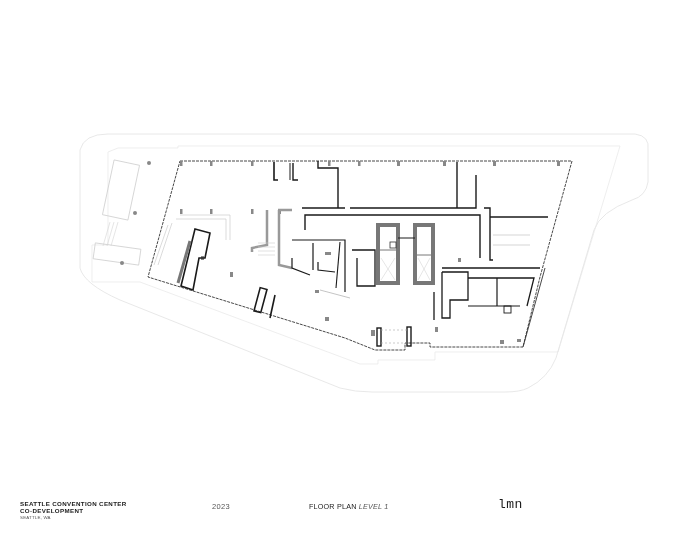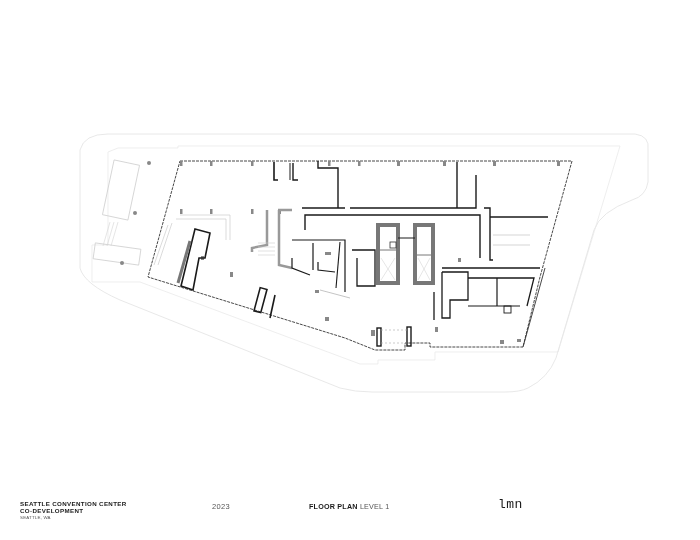--- a/index.html
+++ b/index.html
@@ -3,22 +3,22 @@
   <meta charset="utf-8">
   <style>
     html, body { margin: 0; padding: 0; background: #ffffff; }
     body { width: 700px; height: 540px; position: relative; overflow: hidden; font-family: "Liberation Sans", sans-serif; color: #1a1a1a; }
     #plan { position: absolute; left: 0; top: 0; width: 700px; height: 540px; }
     .footer { position: absolute; left: 0; top: 0; width: 700px; height: 484px; pointer-events: none; }
     .proj-title { position: absolute; left: 20px; top: 501px; font-size: 6.2px; font-weight: 700; letter-spacing: 0.35px; line-height: 6.6px; color: #1a1a1a; }
     .proj-sub { position: absolute; left: 20px; top: 515px; font-size: 4.4px; letter-spacing: 0.2px; color: #555; }
     .year { position: absolute; left: 212px; top: 502px; font-size: 7.5px; color: #555; letter-spacing: 0.3px; }
     .sheet { position: absolute; left: 309px; top: 502px; font-size: 7.2px; letter-spacing: 0.2px; }
-    .sheet .b { font-weight: 700; color: #1a1a1a; }
-    .sheet .r { font-weight: 400; color: #555; }
+    .sheet .b { font-weight: 400; color: #1a1a1a; }
+    .sheet .r { font-weight: 400; color: #555; font-style: italic; }
     .logo { position: absolute; left: 498px; top: 497px; font-size: 13px; letter-spacing: 0.5px; color: #1a1a1a; font-family: Liberation Mono, monospace; }
   </style>
 </head>
 <body>
 
 <svg id="plan" viewBox="0 0 700 540" xmlns="http://www.w3.org/2000/svg">
 
   <path d="M108 134 L635 134 Q650 136 648 150 L648 182 Q646 196 632 200 Q600 212 594 230 L556 358 Q548 378 528 388 Q520 392 505 392 L372 392 Q355 392 340 388 L120 300 Q84 284 80 268 L80 150 Q84 134 108 134 Z" fill="none" stroke="#e2e2e2" stroke-width="0.8"></path>
 
   <path d="M118 148 L178 148 L178 146 L620 146 L558 352 L435 352 L435 360 L378 360 L378 364 L360 364 L140 282 L92 282 L92 245 L108 245 L108 152 Z" fill="none" stroke="#e6e6e6" stroke-width="0.7"></path>

